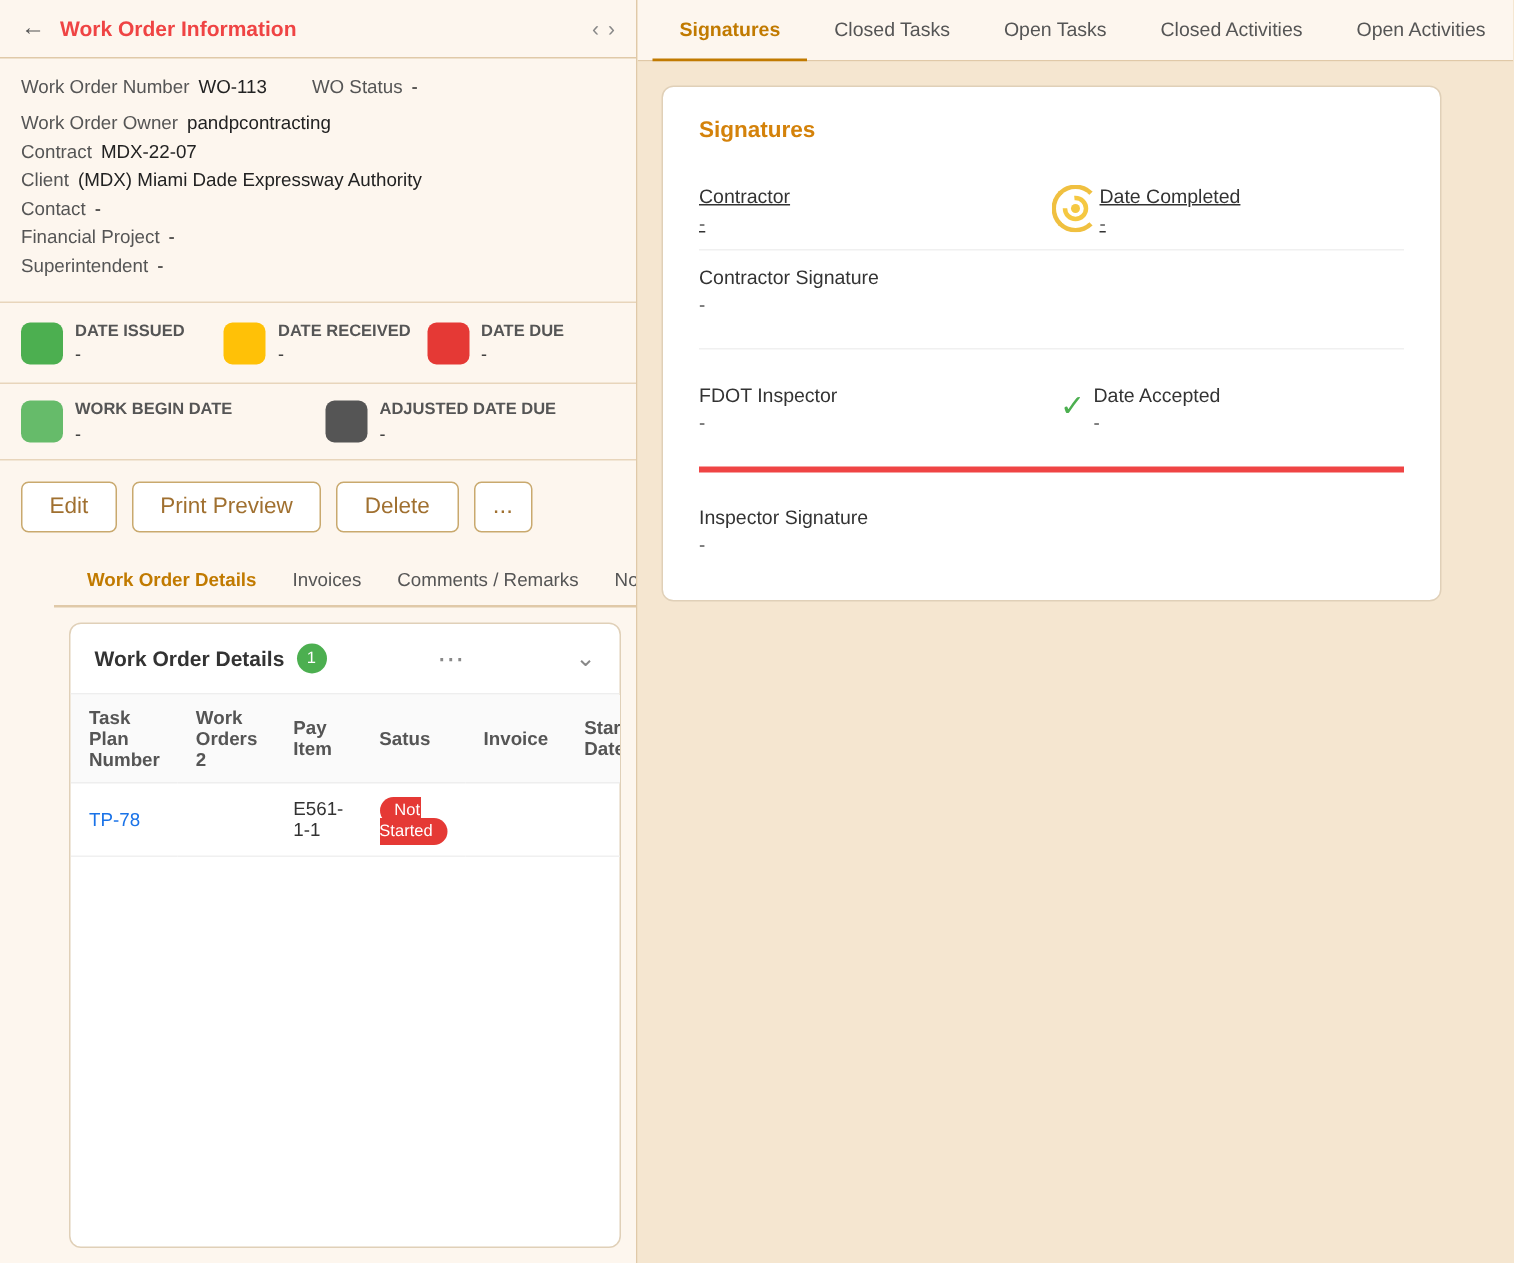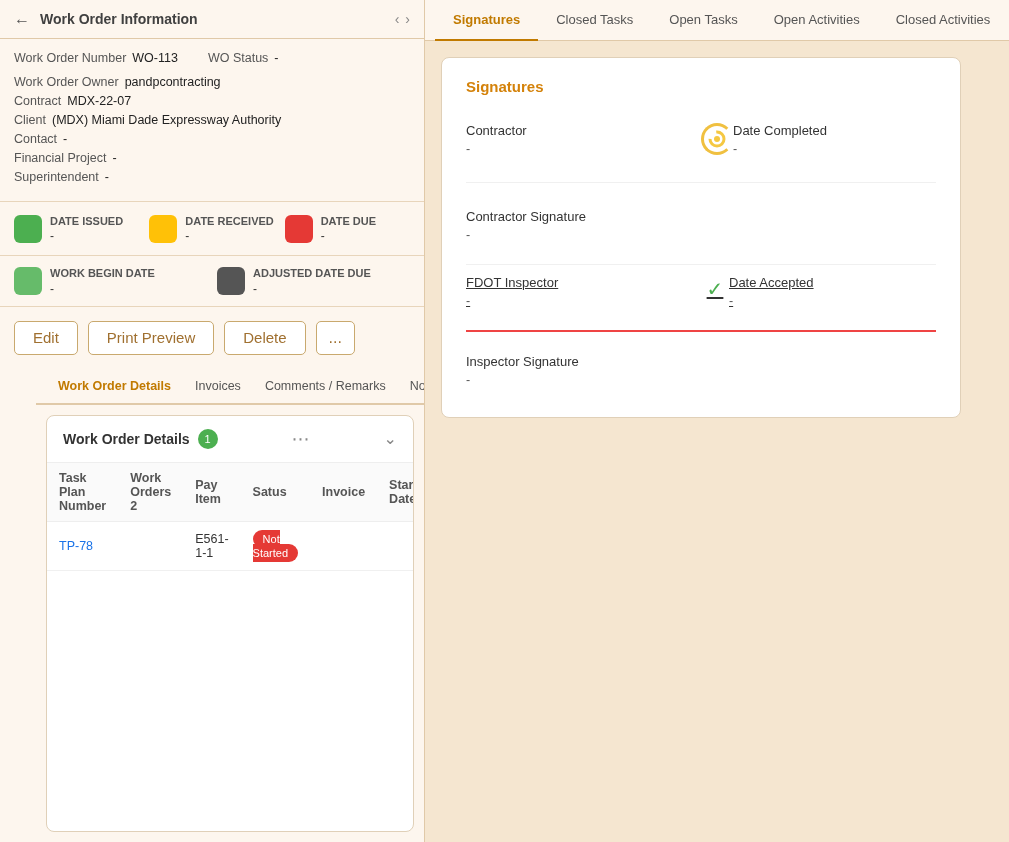--- a/index.html
+++ b/index.html
@@ -34,21 +34,21 @@
     }
     .back-arrow {
       color: #555;
       font-size: 16px;
       margin-right: 10px;
       cursor: pointer;
     }
     .left-title {
       font-weight: 600;
       font-size: 14px;
-      color: #404040;
+      color: #ef4444;
       flex: 1;
     }
     .nav-arrows {
       display: flex;
       gap: 6px;
     }
     .nav-arrow {
       color: #888;
       font-size: 14px;
       cursor: pointer;
@@ -498,55 +498,55 @@
       </div>
     </div>
   </div>
 
   <div class="right-panel">
 
     <div class="top-tabs">
       <div class="top-tab active">Signatures</div>
       <div class="top-tab">Closed Tasks</div>
       <div class="top-tab">Open Tasks</div>
+      <div class="top-tab">Closed Activities</div>
       <div class="top-tab">Open Activities</div>
-      <div class="top-tab">Closed Activities</div>
     </div>
 
     <div class="right-content">
       <div class="signatures-card">
         <div class="signatures-title">Signatures</div>
 
-        <div style="display:grid; grid-template-columns:1fr 1fr; border-bottom:1px solid #f0f0f0; padding-bottom:16px; margin-bottom:16px;">
+        <div style="display:grid; grid-template-columns:1fr 1fr; border-bottom:1px solid #f0f0f0; padding-bottom:0; margin-bottom:0;text-decoration:underline;">
           <div class="sig-section">
             <div class="sig-label">Contractor</div>
             <div class="sig-value">-</div>
           </div>
           <div class="date-section">
             <div class="date-icon-spinner">
               <svg class="spinner-svg" width="20" height="20" viewBox="0 0 20 20">
                 <circle cx="10" cy="10" r="7" fill="none" stroke="#f5c842" stroke-width="3" stroke-dasharray="22 10"></circle>
                 <circle cx="10" cy="10" r="3" fill="#f5c842"></circle>
               </svg>
             </div>
             <div>
               <div class="sig-label">Date Completed</div>
               <div class="sig-value">-</div>
             </div>
           </div>
         </div>
 
-        <div style="border-bottom:1px solid #f0f0f0; padding-bottom:12px; margin-bottom:0;">
+        <div style="border-bottom:1px solid #f0f0f0; padding-bottom:12px; margin-bottom:13px;">
           <div class="sig-section">
             <div class="sig-label">Contractor Signature</div>
             <div class="sig-value">-</div>
           </div>
         </div>
 
-        <div style="display:grid; grid-template-columns:1fr 1fr; border-bottom:2px solid #ef4444; padding-bottom:12px; margin-bottom:12px;text-decoration:underline;">
+        <div style="display:grid; grid-template-columns:1fr 1fr; border-bottom:4px solid #ef4444; padding-bottom:12px; margin-bottom:12px;">
           <div class="sig-section">
             <div class="sig-label">FDOT Inspector</div>
             <div class="sig-value">-</div>
           </div>
           <div class="date-section">
             <div class="date-icon-check">✓</div>
             <div>
               <div class="sig-label">Date Accepted</div>
               <div class="sig-value">-</div>
             </div>

